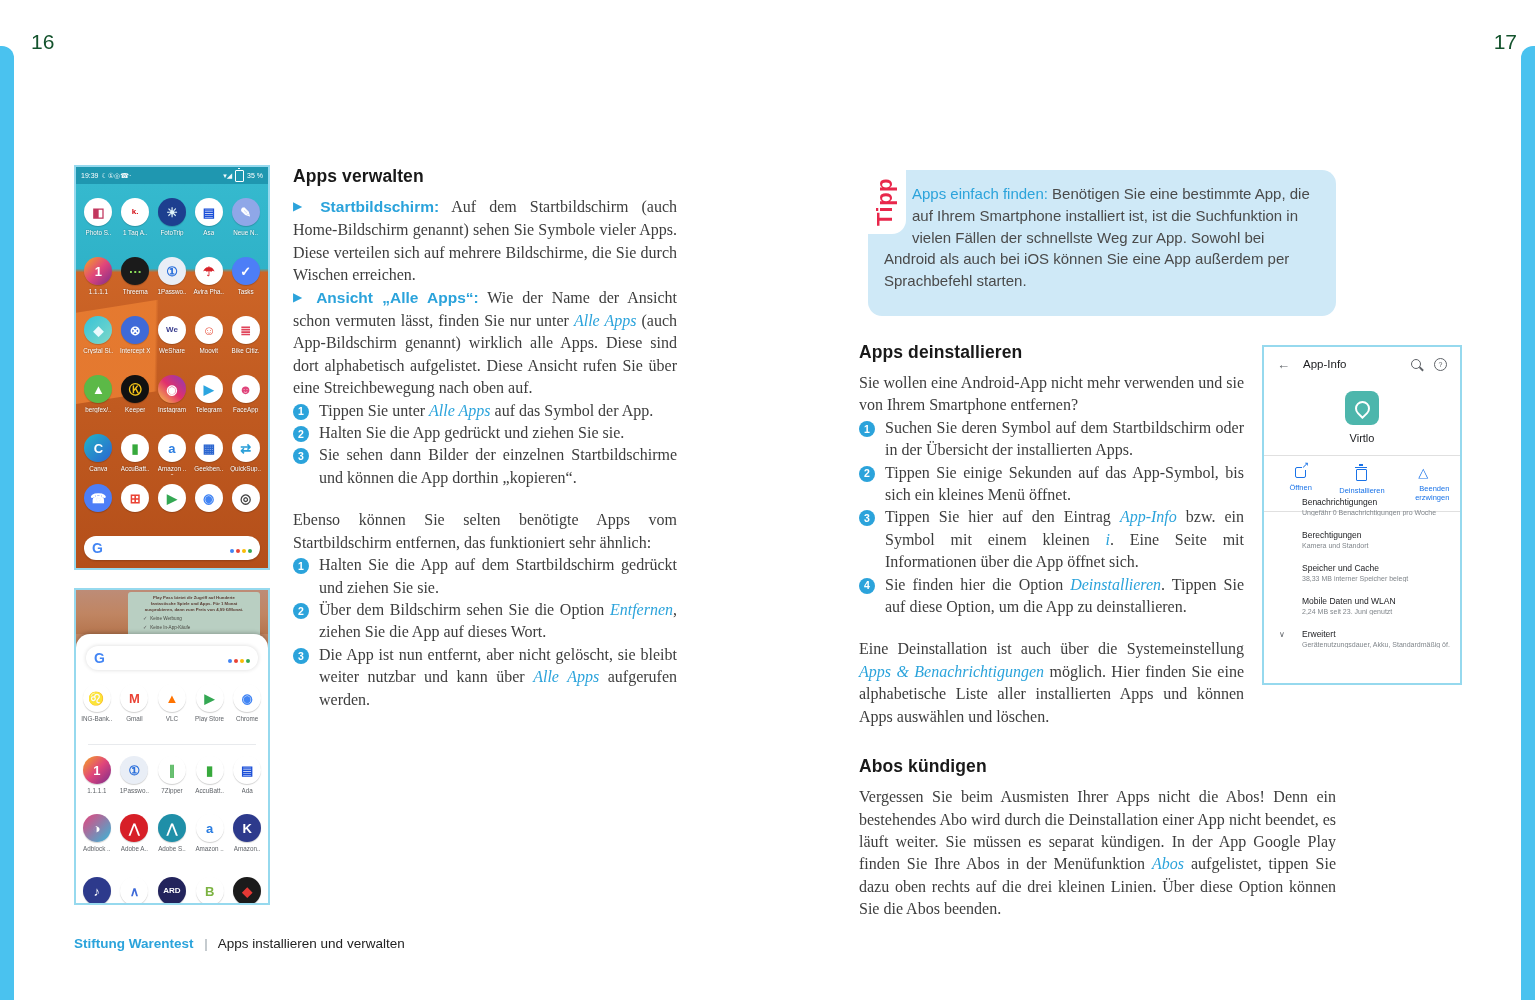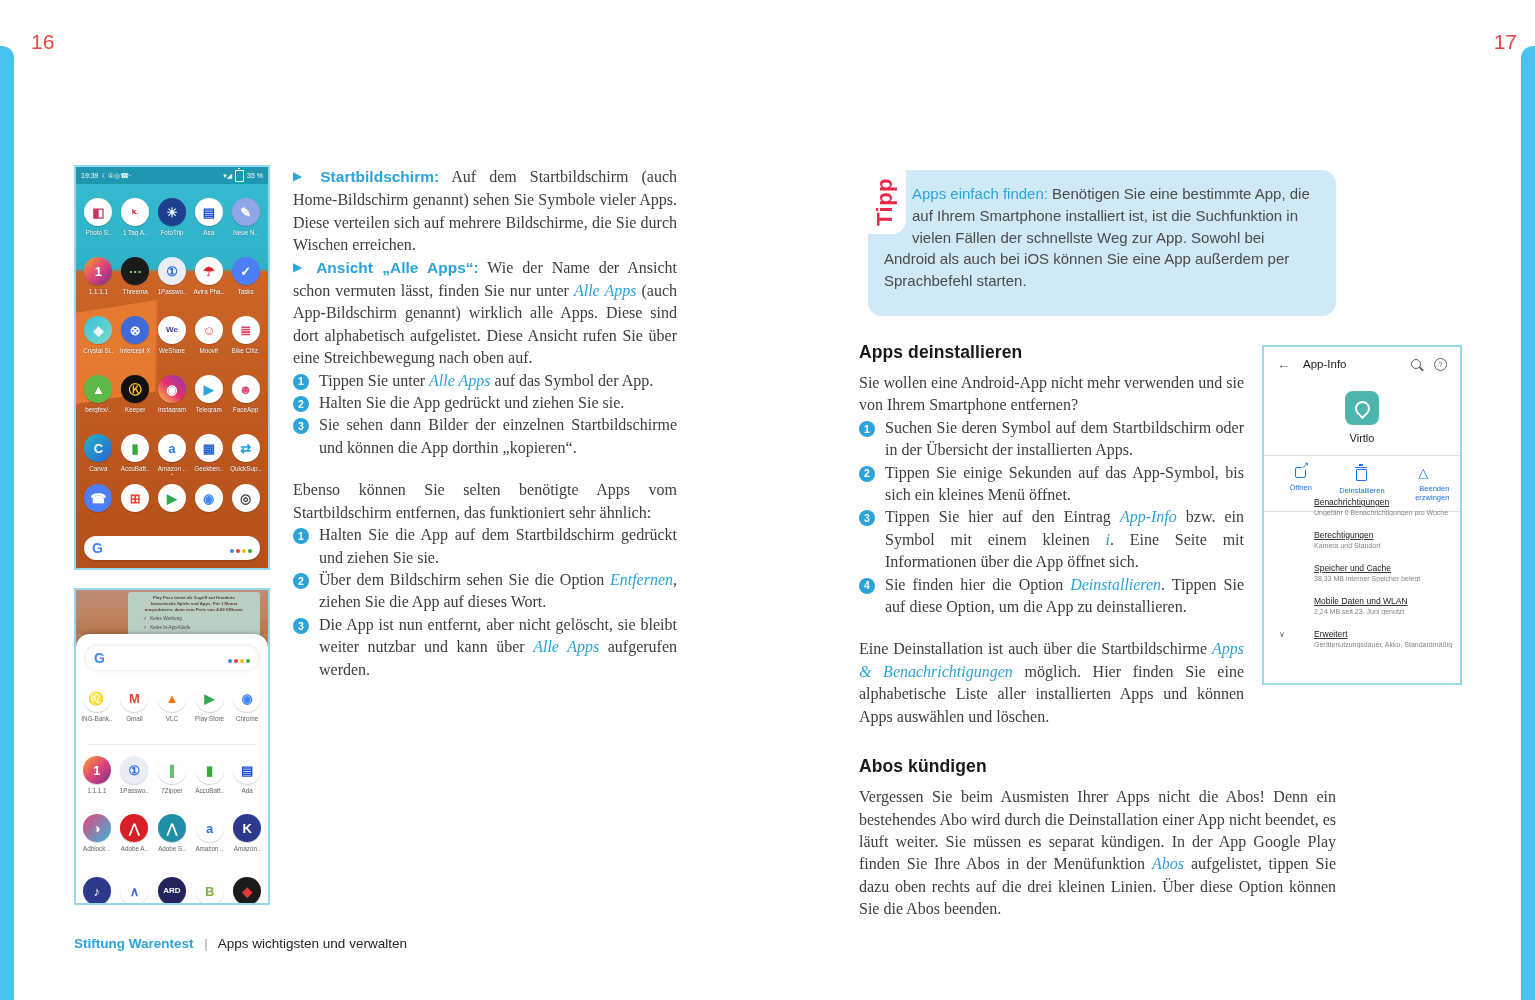--- a/index.html
+++ b/index.html
@@ -2,21 +2,21 @@
 <html><head>
 <meta charset="utf-8">
 <style>
   html,body{margin:0;padding:0;background:#ffffff;}
   .spread{position:relative;width:1535px;height:1000px;background:#fff;overflow:hidden;
           font-family:"Liberation Sans",sans-serif;color:#3d3d3d;}
   
   .sidebar{position:absolute;top:46px;bottom:0;width:14px;background:#4ac2ef;}
   .sidebar.l{left:0;border-top-right-radius:12px;}
   .sidebar.r{right:0;border-top-left-radius:12px;}
-  .pagenum{position:absolute;top:30px;font-size:21px;color:#ef4444;}
+  .pagenum{position:absolute;top:30px;font-size:21px;color:#14532d;}
   .pagenum.l{left:31px;} .pagenum.r{right:18px;}
 
   
   .textcol{position:absolute;}
   .tc-left{left:293px;top:166px;width:384px;}
   .tc-right{left:859px;top:342px;width:477px;}
   .narrow{width:385px;}
   .wide{width:477px;}
   .h2sect{font-family:"Liberation Sans",sans-serif;font-weight:bold;font-size:17.5px;
           color:#191919;margin:0 0 9px 0;letter-spacing:.1px;}
@@ -126,21 +126,21 @@
   .icoopen{display:inline-block;width:9px;height:9px;border:1.3px solid #1a73e8;border-radius:2px;
            position:relative;margin-top:2px;}
   .icoopen::after{content:"↗";position:absolute;top:-7px;right:-4px;font-size:9px;color:#1a73e8;
            background:#fff;line-height:1;}
   .icotrash{display:inline-block;width:9px;height:10px;border:1.3px solid #1a73e8;border-radius:1px;
            position:relative;margin-top:4px;}
   .icotrash::before{content:"";position:absolute;top:-3.5px;left:-2.5px;width:12px;height:1.3px;background:#1a73e8;}
   .icotrash::after{content:"";position:absolute;top:-6px;left:2px;width:3.5px;height:1.5px;background:#1a73e8;}
   .icowarn{color:#1a73e8;font-size:13px;line-height:13px;margin-top:1px;}
   .p3items{position:absolute;left:0;right:6px;top:150px;}
-  .inforow{position:relative;padding-left:50px;margin-bottom:14px;text-decoration:underline;}
+  .inforow{position:relative;padding-left:38px;margin-bottom:14px;}
   .inftitle{font-size:8.5px;color:#202124;white-space:nowrap;overflow:hidden;}
   .infsub{font-size:7px;color:#80868b;margin-top:2px;white-space:nowrap;overflow:hidden;}
   .chev{position:absolute;left:15px;top:1px;font-size:8px;color:#5f6368;}
 </style>
 </head>
 <body>
 
 <div class="spread">
   <div class="sidebar l"></div>
   <div class="sidebar r"></div>
@@ -503,20 +503,21 @@
             <div class="appcirc" style="background: rgb(27, 27, 27);">
               <span style="color: rgb(229, 57, 53);">◆</span>
             </div>
             <div class="applabel"></div>
           </div>
         </div>
     </div>
   </div>
 
   <div class="textcol tc-left">
+    <h2 class="h2sect">Apps verwalten</h2>
     <p class="serif"><span class="tri">▶</span><span class="run bbl">Startbildschirm:</span><span class="run n"> Auf dem Startbildschirm (auch Home-Bildschirm genannt) sehen Sie Symbole vieler Apps. Diese verteilen sich auf mehrere Bildschirme, die Sie durch Wischen erreichen.</span></p>
     <p class="serif"><span class="tri">▶</span><span class="run bbl">Ansicht „Alle Apps“:</span><span class="run n"> Wie der Name der Ansicht schon vermuten lässt, finden Sie nur unter </span><span class="run link">Alle Apps</span><span class="run n"> (auch App-Bildschirm genannt) wirklich alle Apps. Diese sind dort alphabetisch aufgelistet. Diese Ansicht rufen Sie über eine Streichbewegung nach oben auf.</span></p>
     <div class="serif">
         <div class="numrow">
           <span class="numc">1</span>
           <div class="numtxt"><span class="run n">Tippen Sie unter </span><span class="run link">Alle Apps</span><span class="run n"> auf das Symbol der App.</span></div>
         </div>
         <div class="numrow">
           <span class="numc">2</span>
           <div class="numtxt"><span class="run n">Halten Sie die App gedrückt und ziehen Sie sie.</span></div>
@@ -566,21 +567,21 @@
           </div>
           <div class="numrow">
             <span class="numc">3</span>
             <div class="numtxt"><span class="run n">Tippen Sie hier auf den Eintrag </span><span class="run link">App-Info</span><span class="run n"> bzw. ein Symbol mit einem kleinen </span><span class="run link">i</span><span class="run n">. Eine Seite mit Informationen über die App öffnet sich.</span></div>
           </div>
           <div class="numrow">
             <span class="numc">4</span>
             <div class="numtxt"><span class="run n">Sie finden hier die Option </span><span class="run link">Deinstallieren</span><span class="run n">. Tippen Sie auf diese Option, um die App zu deinstallieren.</span></div>
           </div>
         </div>
-      <p class="serif mt20"><span class="run n">Eine Deinstallation ist auch über die Startbildschirme </span><span class="run link">Apps &amp; Benachrichtigungen</span><span class="run n"> möglich. Hier finden Sie eine alphabetische Liste aller installierten Apps und können Apps auswählen und löschen.</span></p>
+      <p class="serif mt20"><span class="run n">Eine Deinstallation ist auch über die Systemeinstellung </span><span class="run link">Apps &amp; Benachrichtigungen</span><span class="run n"> möglich. Hier finden Sie eine alphabetische Liste aller installierten Apps und können Apps auswählen und löschen.</span></p>
     </div>
     <h2 class="h2sect mt16">Abos kündigen</h2>
     <p class="serif wide"><span class="run n">Vergessen Sie beim Ausmisten Ihrer Apps nicht die Abos! Denn ein bestehendes Abo wird durch die Deinstallation einer App nicht beendet, es läuft weiter. Sie müssen es separat kündigen. In der App Google Play finden Sie Ihre Abos in der Menüfunktion </span><span class="run link">Abos</span><span class="run n"> aufgelistet, tippen Sie dazu oben rechts auf die drei kleinen Linien. Über diese Option können Sie die Abos beenden.</span></p>
   </div>
 
   <div class="shot phone3">
     <div class="p3head">
       <span class="backar">←</span>
       <span class="p3title">App-Info</span>
       <span class="spacerflex"></span>
@@ -630,15 +631,15 @@
           <span class="chev">∨</span>
           <div class="inftitle">Erweitert</div>
           <div class="infsub">Gerätenutzungsdauer, Akku, Standardmäßig öf.</div>
         </div>
       </div>
   </div>
 
   <div class="footer">
     <span class="brand">Stiftung Warentest</span>
     <span class="fsep">|</span>
-    <span class="ftitle">Apps wichtigsten und verwalten</span>
+    <span class="ftitle">Apps installieren und verwalten</span>
   </div>
 </div>
 
 </body></html>

